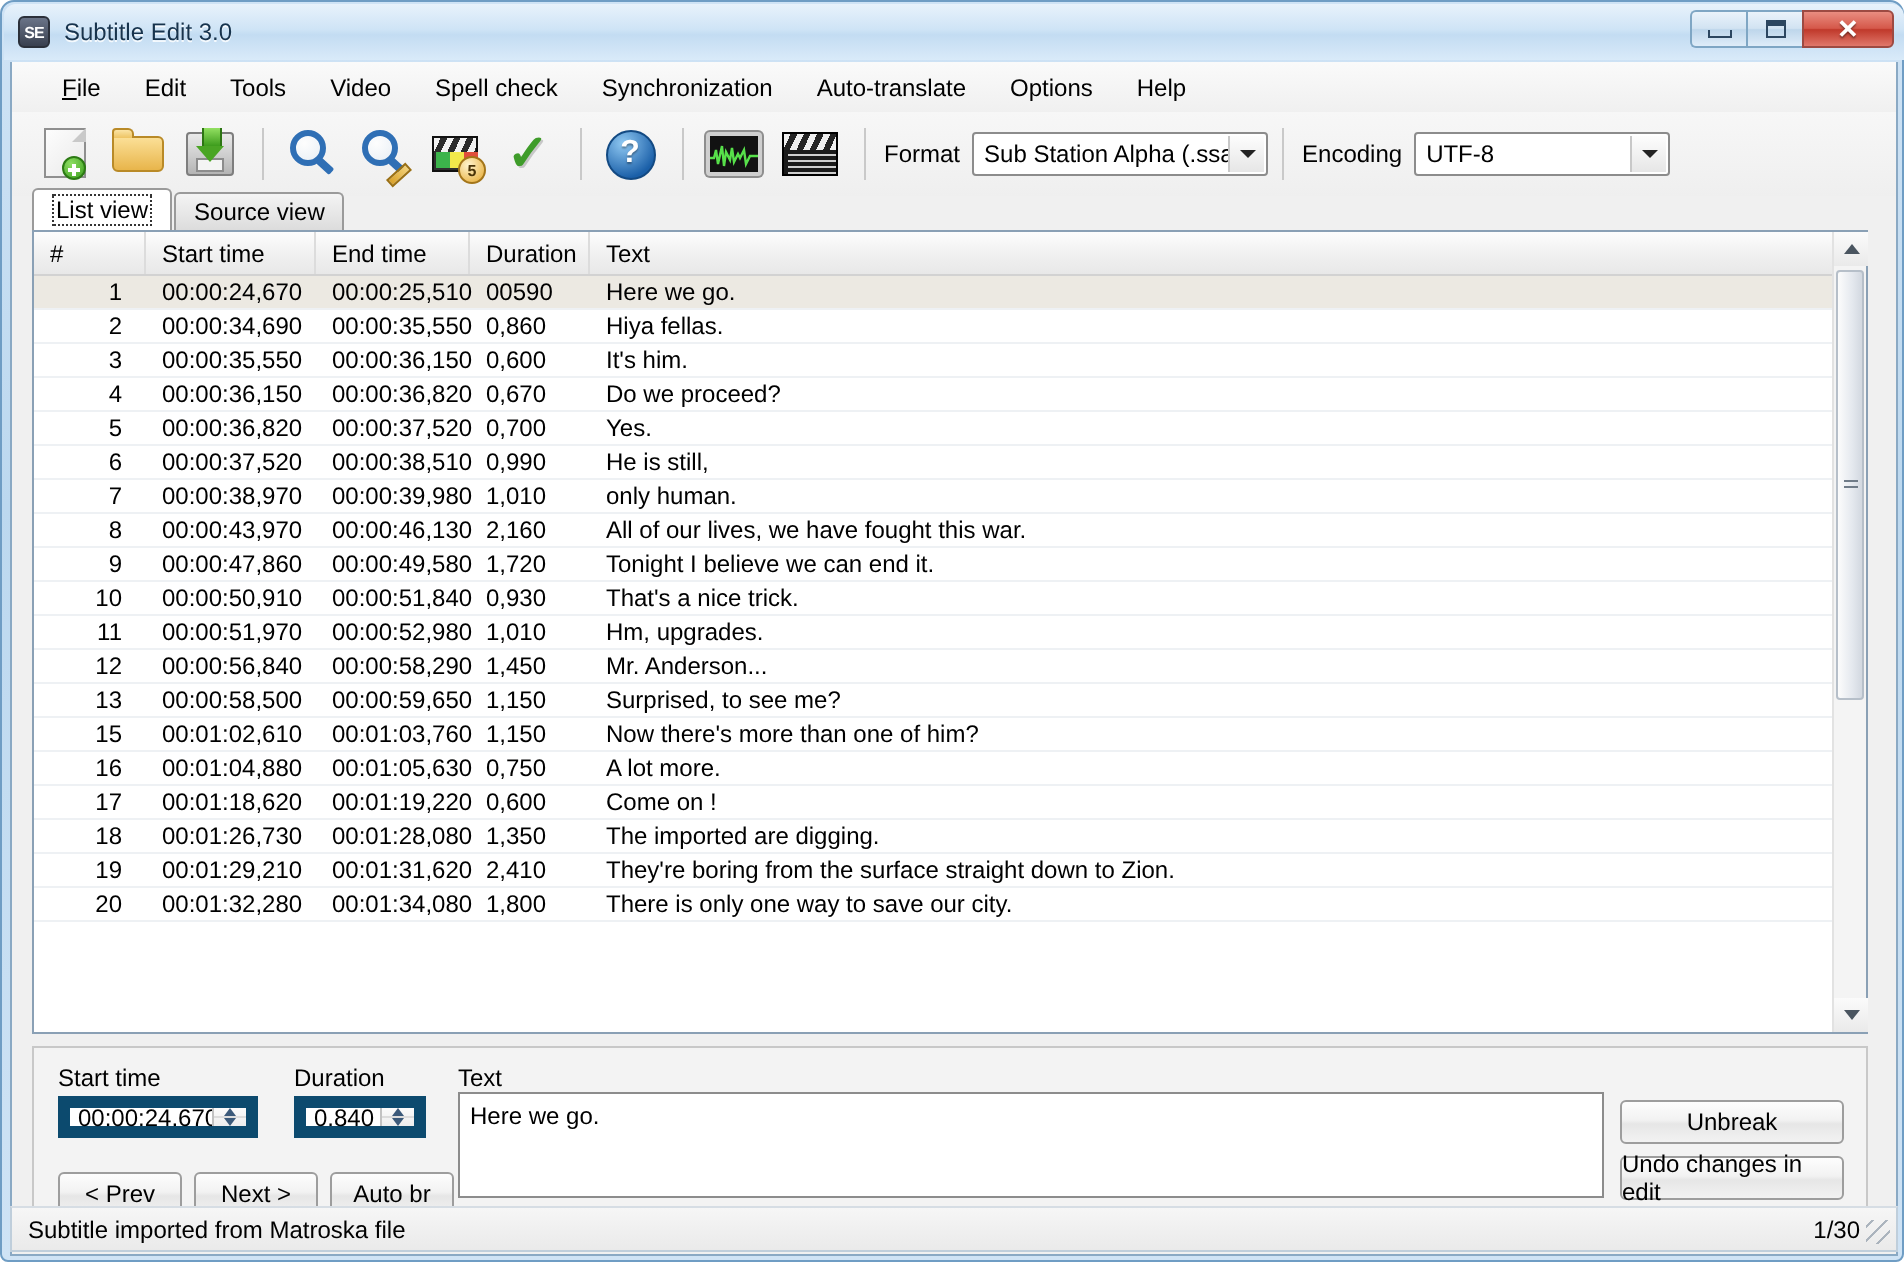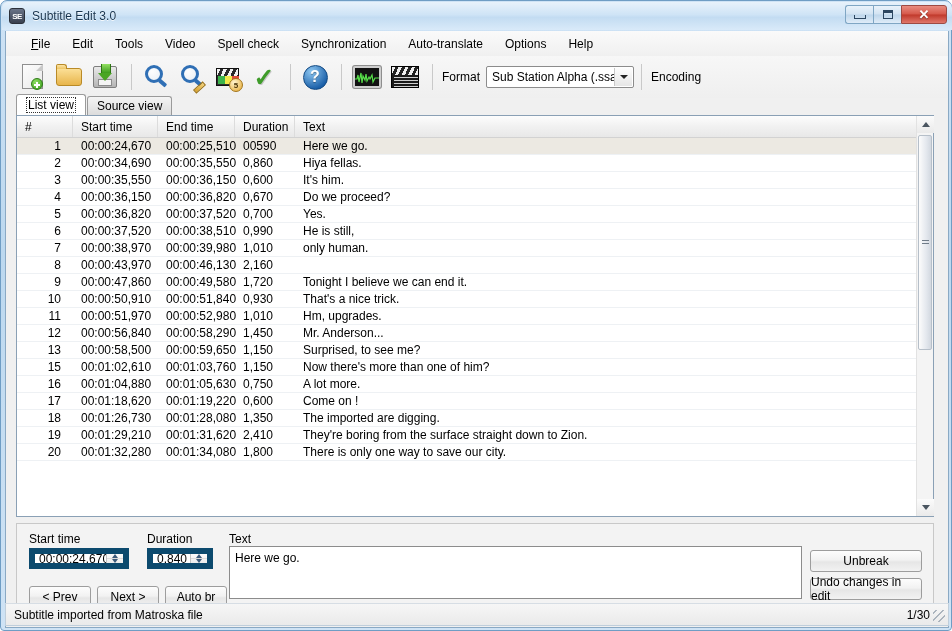--- a/index.html
+++ b/index.html
@@ -491,20 +491,26 @@
       <div class="combo" style="width:148px">
         <span class="val">Sub Station Alpha (.ssa)</span>
         <span class="arrowbox">
             <span class="caret"></span>
           </span>
       </div>
 
       <div class="tsep"></div>
 
       <div class="tlabel">Encoding</div>
+      <div class="combo" style="width:128px">
+        <span class="val">UTF-8</span>
+        <span class="arrowbox">
+            <span class="caret"></span>
+          </span>
+      </div>
     </div>
 
     <div class="tabstrip">
       <div class="tab active">
         <span class="focusring">List view</span>
       </div>
       <div class="tab">
         <span>Source view</span>
       </div>
     </div>
@@ -565,20 +571,21 @@
             <div class="c-t" style="width: 85px;">00:00:38,970</div>
             <div class="c-t" style="width: 77px;">00:00:39,980</div>
             <div class="c-t" style="width: 60px;">1,010</div>
             <div class="c-t" style="width: 623px;">only human.</div>
           </div>
           <div class="row">
             <div class="c-num" style="width: 56px;">8</div>
             <div class="c-t" style="width: 85px;">00:00:43,970</div>
             <div class="c-t" style="width: 77px;">00:00:46,130</div>
             <div class="c-t" style="width: 60px;">2,160</div>
+            <div class="c-t" style="width: 623px;">All of our lives, we have fought this war.</div>
           </div>
           <div class="row">
             <div class="c-num" style="width: 56px;">9</div>
             <div class="c-t" style="width: 85px;">00:00:47,860</div>
             <div class="c-t" style="width: 77px;">00:00:49,580</div>
             <div class="c-t" style="width: 60px;">1,720</div>
             <div class="c-t" style="width: 623px;">Tonight I believe we can end it.</div>
           </div>
           <div class="row">
             <div class="c-num" style="width: 56px;">10</div>

